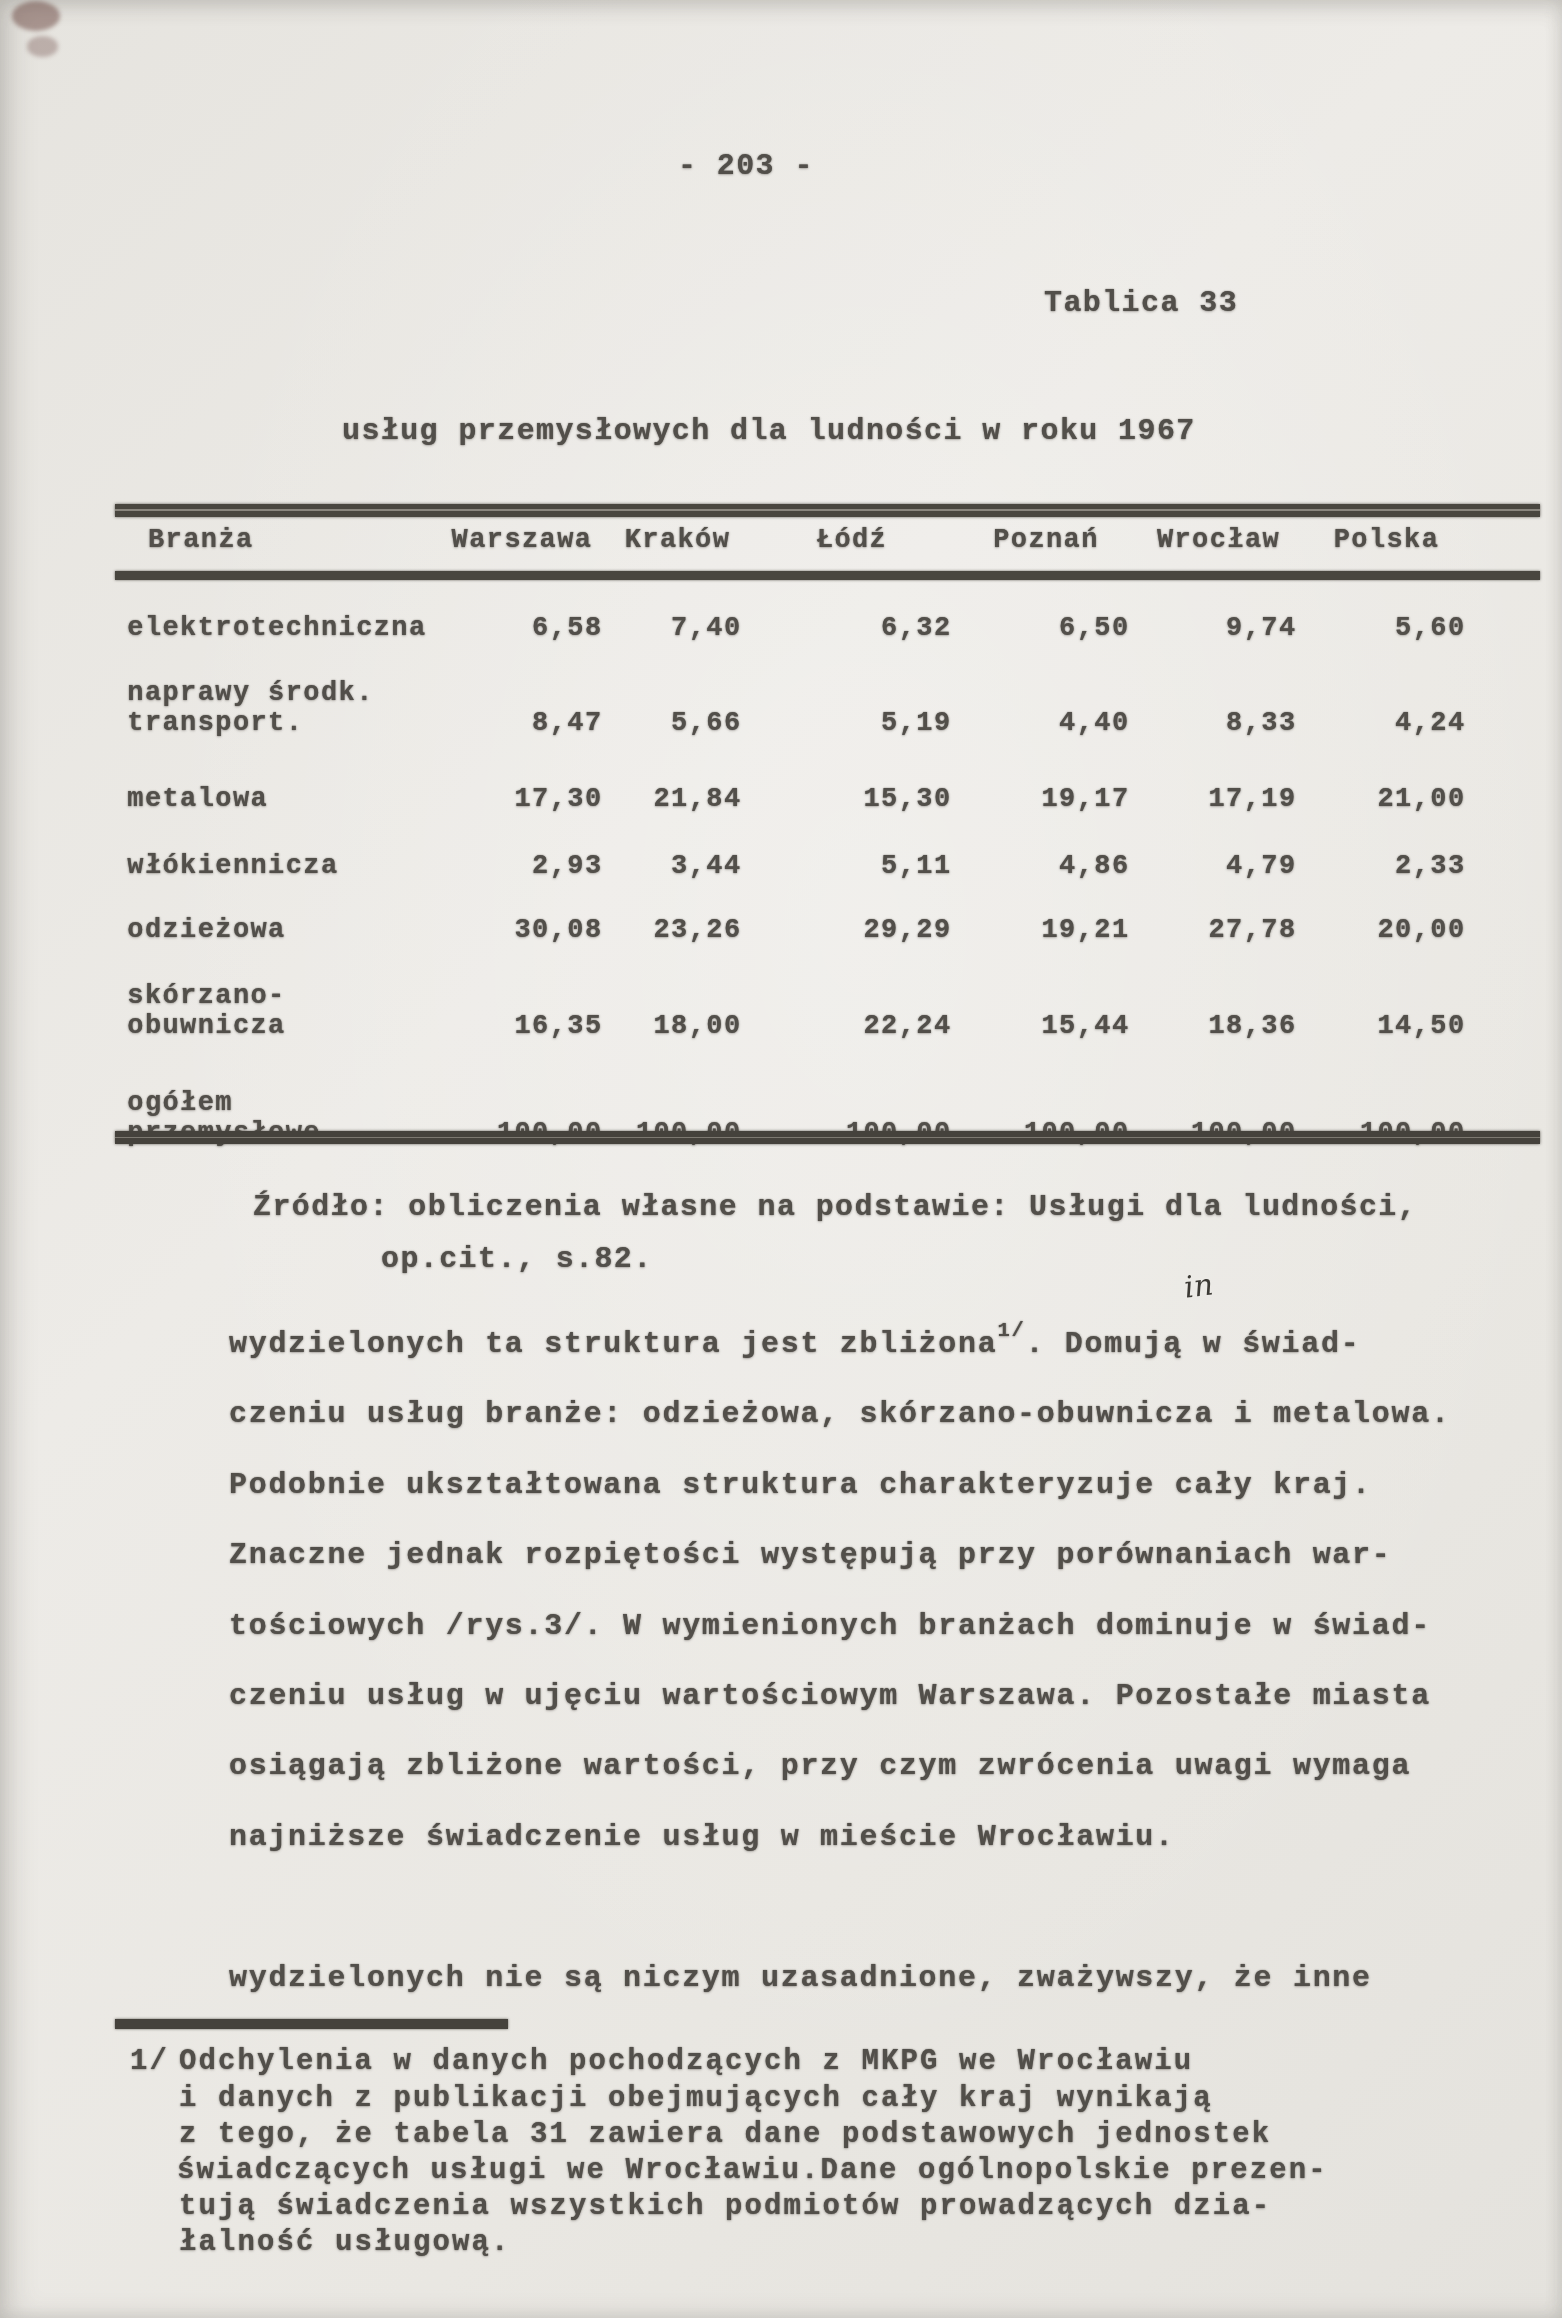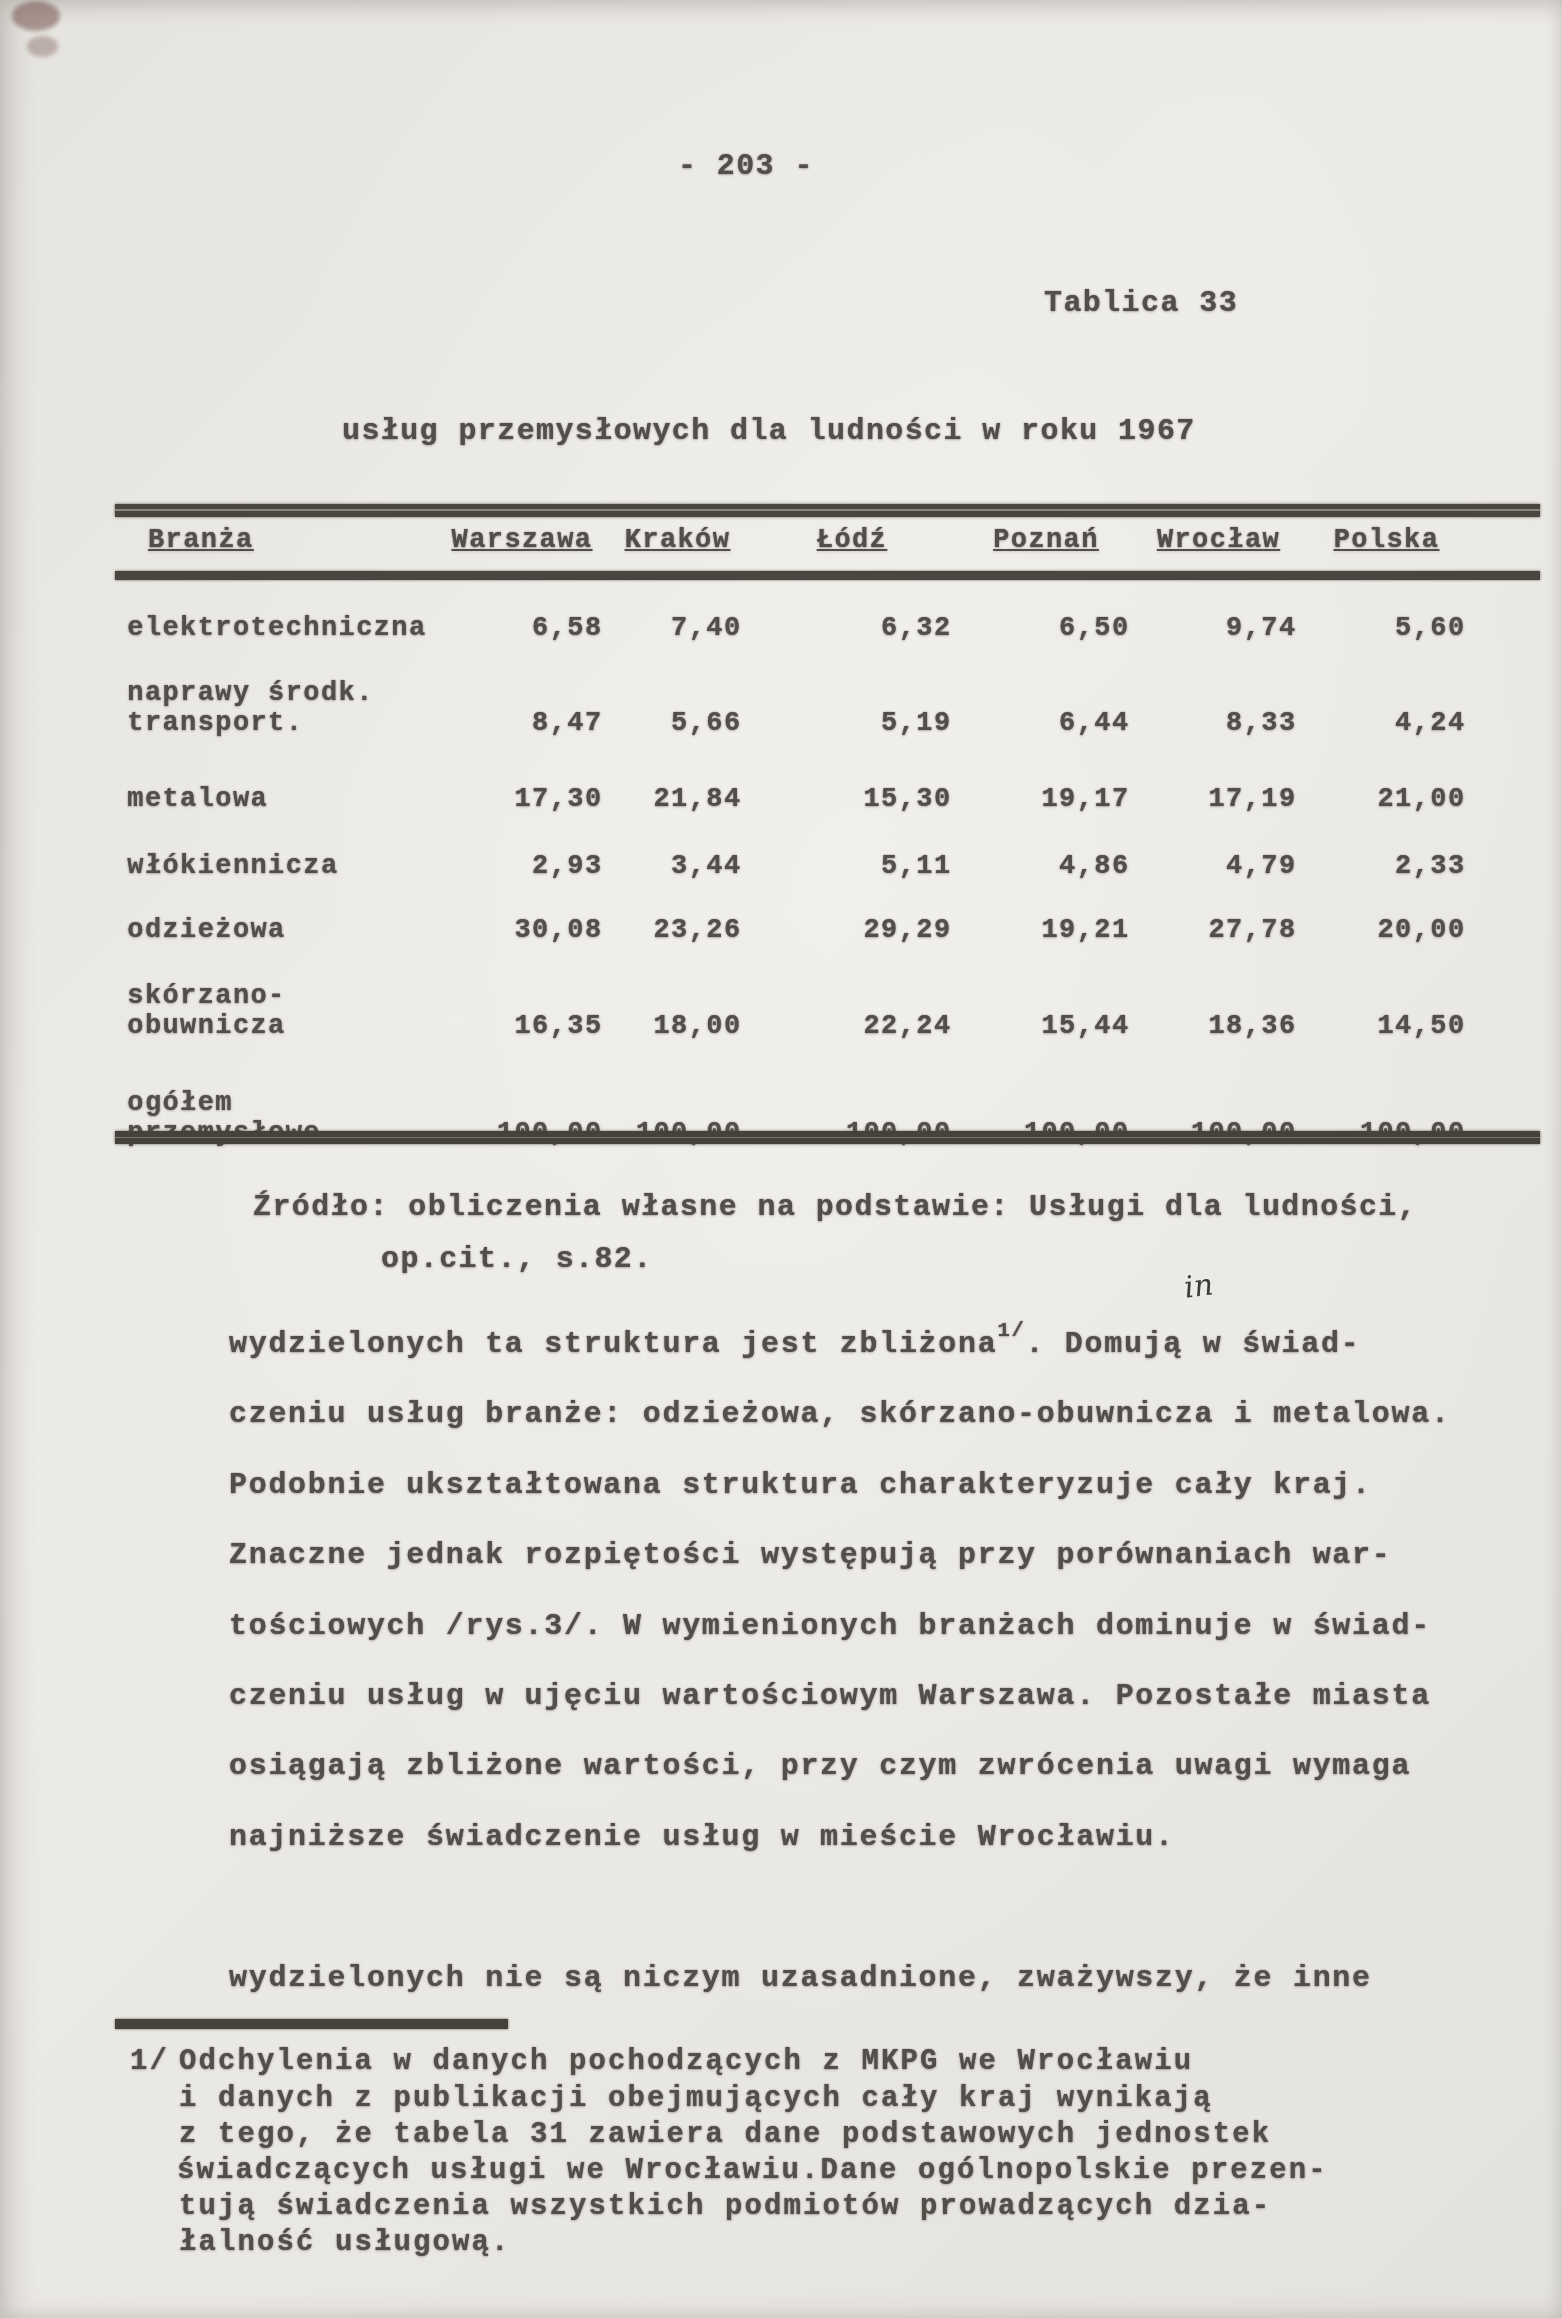--- a/index.html
+++ b/index.html
@@ -69,21 +69,21 @@
   <div class="artifact" style="left:27px;top:36px;width:31px;height:20.5px;background:rgba(90,50,45,.30);"></div>
 
   <div class="abs typed page-number" style="left:678px;top:149px;">- 203 -</div>
 
   <div class="abs typed tablica-label" style="left:1044px;top:286px;">Tablica 33</div>
   <div class="abs typed title-line" style="left:342px;top:414px;">usług przemysłowych dla ludności w roku 1967</div>
 
   <div class="ttable">
     <div class="rule rule-double" style="top:0;"></div>
 
-    <div class="trow thead typed" style="top:20.5px;text-decoration:underline;">
+    <div class="trow thead typed" style="top:20.5px;">
       <div class="tc lab">Branża</div>
       <div class="tc">Warszawa</div>
       <div class="tc">Kraków</div>
       <div class="tc">Łódź</div>
       <div class="tc">Poznań</div>
       <div class="tc">Wrocław</div>
       <div class="tc">Polska</div>
     </div>
 
     <div class="rule rule-mid" style="top:67px;"></div>
@@ -99,21 +99,21 @@
     </div>
 
     <div class="trow typed" style="top:174px;">
       <div class="tc lab">
           <span class="lab2">naprawy środk.</span>
           <span class="lab2">transport.</span>
         </div>
       <div class="tc">8,47</div>
       <div class="tc">5,66</div>
       <div class="tc">5,19</div>
-      <div class="tc">6,44</div>
+      <div class="tc">4,40</div>
       <div class="tc">8,33</div>
       <div class="tc">4,24</div>
     </div>
 
     <div class="trow typed" style="top:280px;">
       <div class="tc lab">metalowa</div>
       <div class="tc">17,30</div>
       <div class="tc">21,84</div>
       <div class="tc">15,30</div>
       <div class="tc">19,17</div>

